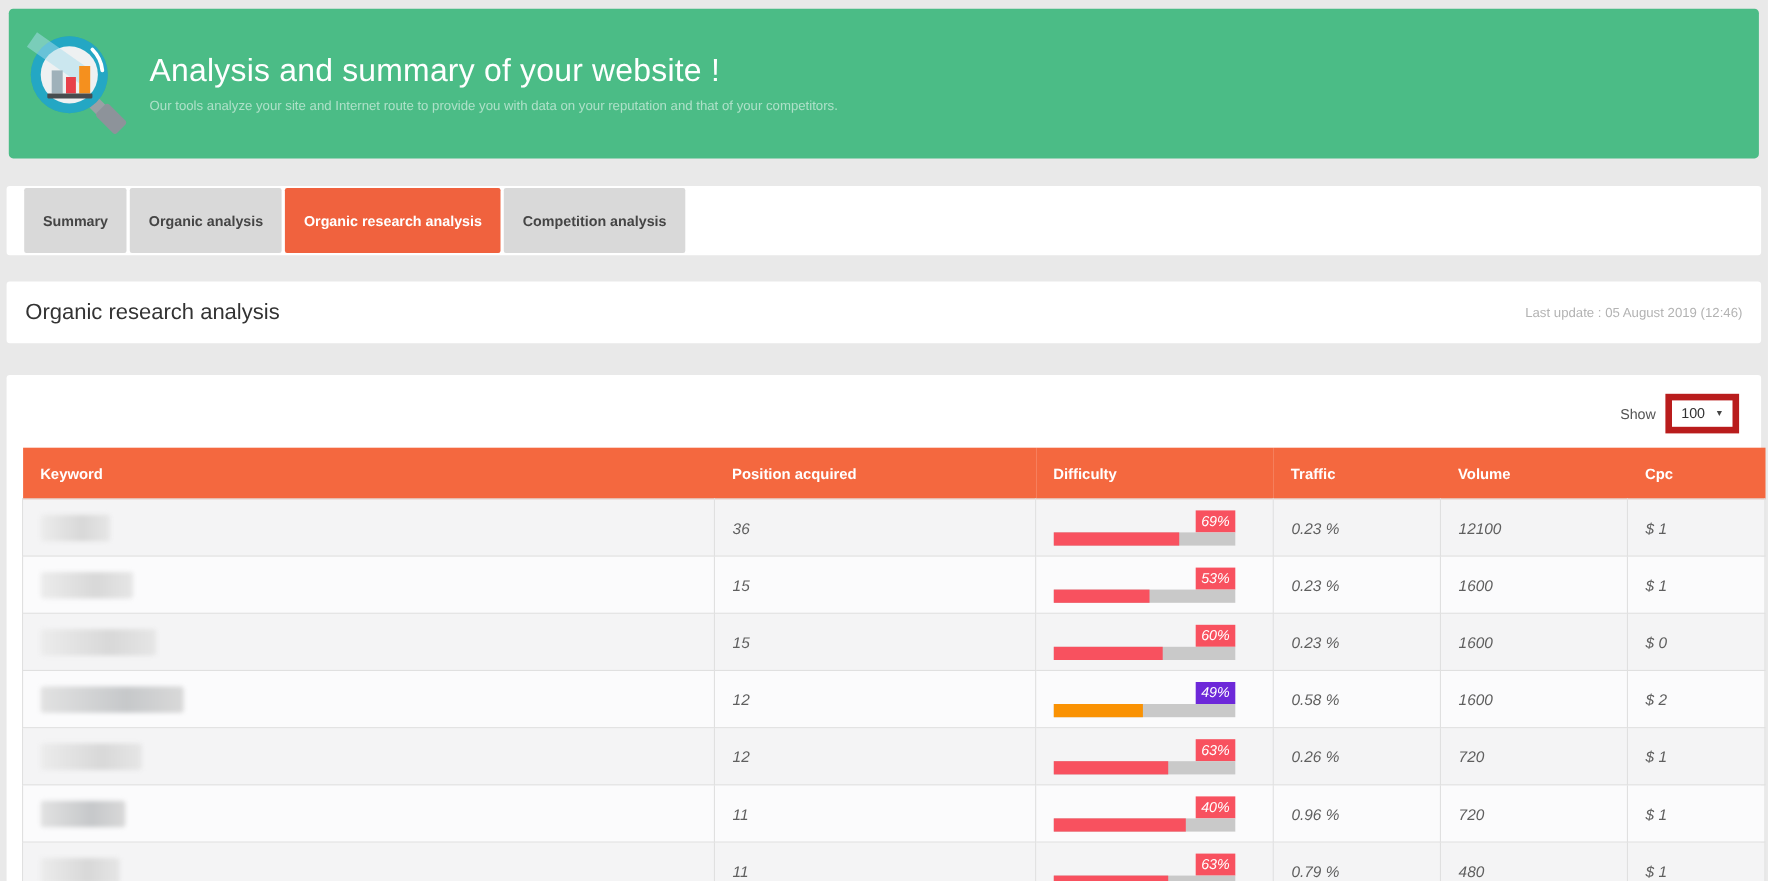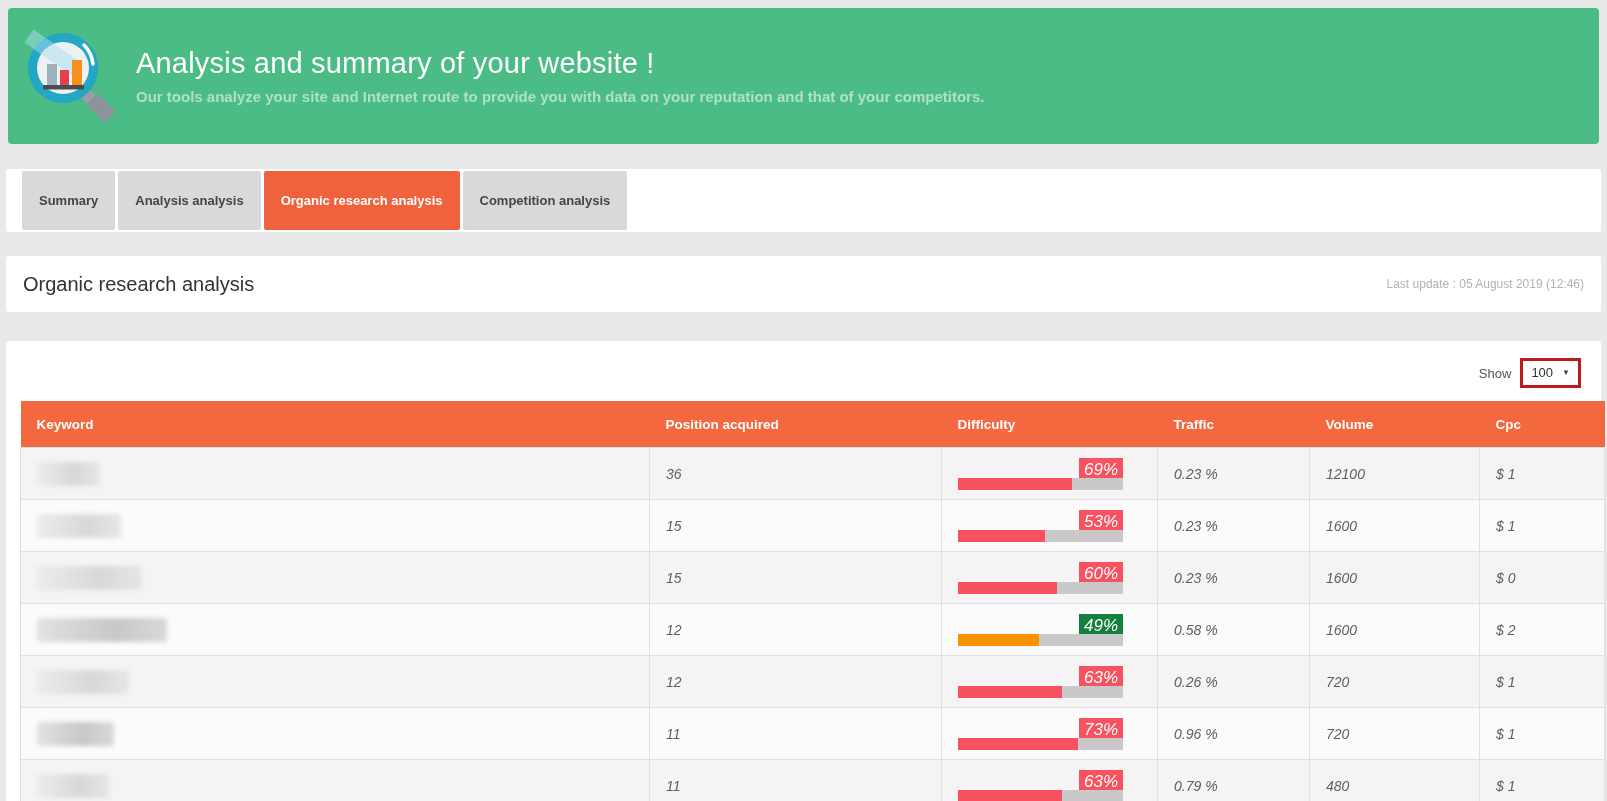--- a/index.html
+++ b/index.html
@@ -25,23 +25,22 @@
   .banner-text{ margin-left:18px; }
   .banner-title{
     color:#ffffff;
     font-size:29px;
     font-weight:300;
     letter-spacing:.2px;
     line-height:1.15;
   }
   .banner-subtitle{
     color:rgba(255,255,255,.55);
-    font-size:15px;
+    font-size:12px;
     margin-top:7px;
-    font-weight:bold;
   }
 
   
   .tabbar{
     margin:25px 6px 0;
     height:63px;
     background:#ffffff;
     border-radius:3px;
     display:flex;
     align-items:center;
@@ -84,21 +83,21 @@
   }
   .controls{
     display:flex;
     justify-content:flex-end;
     align-items:center;
     gap:9px;
     padding:17px 12px 13px;
   }
   .show-label{ font-size:13px; color:#555555; }
   .show-select{
-    border:3px solid #b91c1c;
+    border:6px solid #b91c1c;
     background:#ffffff;
     color:#333333;
     font-size:13px;
     padding:4px 8px 5px;
     display:flex;
     align-items:center;
     gap:9px;
     cursor:pointer;
     min-width:50px;
   }
@@ -136,21 +135,21 @@
     background:linear-gradient(90deg,#ececec,#d8d8d8 60%,#e6e6e6);
     filter:blur(2px);
   }
   .redact.dark{ background:linear-gradient(90deg,#e2e2e2,#c6c8ca 60%,#d9d9d9); }
 
   
   .diff{ position:relative; width:165px; height:32px; }
   .diff-badge{
     position:absolute; right:0; top:0;
     color:#ffffff;
-    font-size:17px;
+    font-size:13px;
     padding:3px 5px 4px;
     line-height:1;
   }
   .diff-track{
     position:absolute; left:0; bottom:0;
     width:100%; height:12px;
     background:#c9c9c9;
   }
   .diff-fill{ height:100%; }
 </style>
@@ -182,21 +181,21 @@
     </svg>
   </div>
   <div class="banner-text">
     <div class="banner-title">Analysis and summary of your website !</div>
     <div class="banner-subtitle">Our tools analyze your site and Internet route to provide you with data on your reputation and that of your competitors.</div>
   </div>
 </div>
 
 <div class="tabbar">
     <div class="tab">Summary</div>
-    <div class="tab">Analysis analysis</div>
+    <div class="tab">Organic analysis</div>
     <div class="tab active">Organic research analysis</div>
     <div class="tab">Competition analysis</div>
   </div>
 
 <div class="section-bar">
   <div class="section-title">Organic research analysis</div>
   <div class="last-update">Last update : 05 August 2019 (12:46)</div>
 </div>
 
 <div class="table-card">
@@ -279,21 +278,21 @@
           <td>1600</td>
           <td>$ 0</td>
         </tr>
         <tr class="even">
           <td>
             <div class="redact dark" style="width: 130px;"></div>
           </td>
           <td>12</td>
           <td>
             <div class="diff">
-              <span class="diff-badge" style="background: #15803d;">49%</span>
+              <span class="diff-badge" style="background: #6d28d9;">49%</span>
               <div class="diff-track">
                 <div class="diff-fill" style="width: 49%; background: rgb(250, 146, 3);"></div>
               </div>
             </div>
           </td>
           <td>0.58 %</td>
           <td>1600</td>
           <td>$ 2</td>
         </tr>
         <tr class="odd">
@@ -313,21 +312,21 @@
           <td>720</td>
           <td>$ 1</td>
         </tr>
         <tr class="even">
           <td>
             <div class="redact dark" style="width: 77px;"></div>
           </td>
           <td>11</td>
           <td>
             <div class="diff">
-              <span class="diff-badge" style="background: rgb(248, 81, 95);">73%</span>
+              <span class="diff-badge" style="background: rgb(248, 81, 95);">40%</span>
               <div class="diff-track">
                 <div class="diff-fill" style="width: 73%; background: rgb(248, 81, 95);"></div>
               </div>
             </div>
           </td>
           <td>0.96 %</td>
           <td>720</td>
           <td>$ 1</td>
         </tr>
         <tr class="odd">

